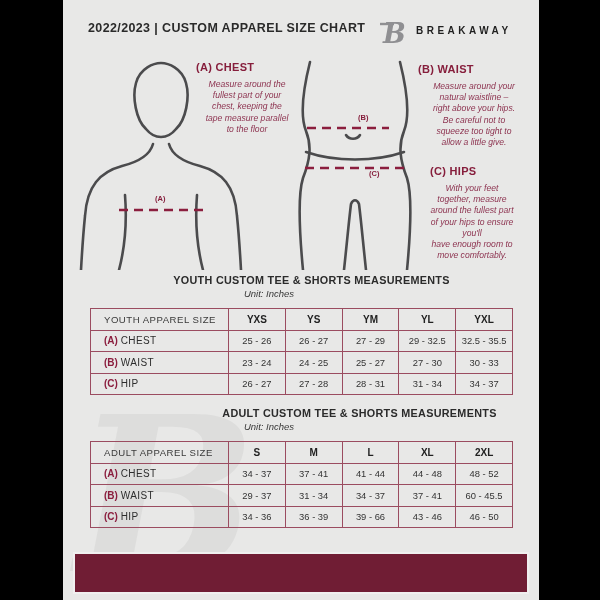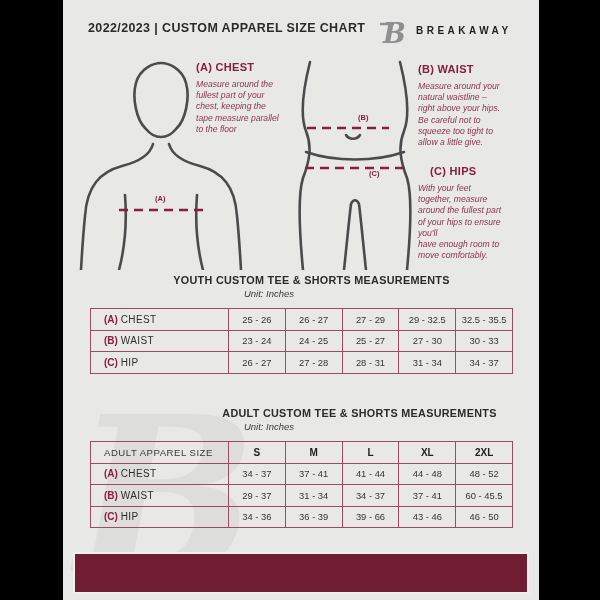--- a/index.html
+++ b/index.html
@@ -19,20 +19,21 @@
   }
   .brand{
     left:345px;top:25px;font-size:10px;font-weight:bold;color:#1f1f1f;letter-spacing:3.5px;margin-left:8px;
   }
   .logo{left:316px;top:14px;}
   
   .ins-h{font-size:11px;font-weight:bold;color:#861e3c;letter-spacing:.3px;}
   .ins-b{
     font-size:8.6px;font-style:italic;color:#8d3350;line-height:1.3;
     white-space:pre-line;
+    text-align:center;
   }
   
   .dlab{font-size:7.5px;font-weight:bold;color:#861e3c;}
   
   .sec-title{left:0;width:497px;text-align:center;font-size:10.8px;font-weight:bold;color:#2b2b2b;letter-spacing:.3px;}
   .sec-unit{left:0;width:412px;text-align:center;font-size:9.5px;font-style:italic;color:#3a3a3a;}
   
   table.size-table{
     border-collapse:collapse;table-layout:fixed;width:422px;position:absolute;left:27px;z-index:1;
   }
@@ -129,20 +130,28 @@
   <table class="size-table" style="top:308px;">
     <colgroup>
         <col class="c0">
         <col class="cn">
         <col class="cn">
         <col class="cn">
         <col class="cn">
         <col class="cn">
       </colgroup>
     <tbody>
+        <tr>
+      <th class="label-col">YOUTH APPAREL SIZE</th>
+      <th>YXS</th>
+      <th>YS</th>
+      <th>YM</th>
+      <th>YL</th>
+      <th>YXL</th>
+    </tr>
     <tr>
       <td class="label-col"><span class="prefix">(A)</span> <span class="rowlab">CHEST</span></td>
       <td>25 - 26</td>
       <td>26 - 27</td>
       <td>27 - 29</td>
       <td>29 - 32.5</td>
       <td>32.5 - 35.5</td>
     </tr>
     <tr>
       <td class="label-col"><span class="prefix">(B)</span> <span class="rowlab">WAIST</span></td>

